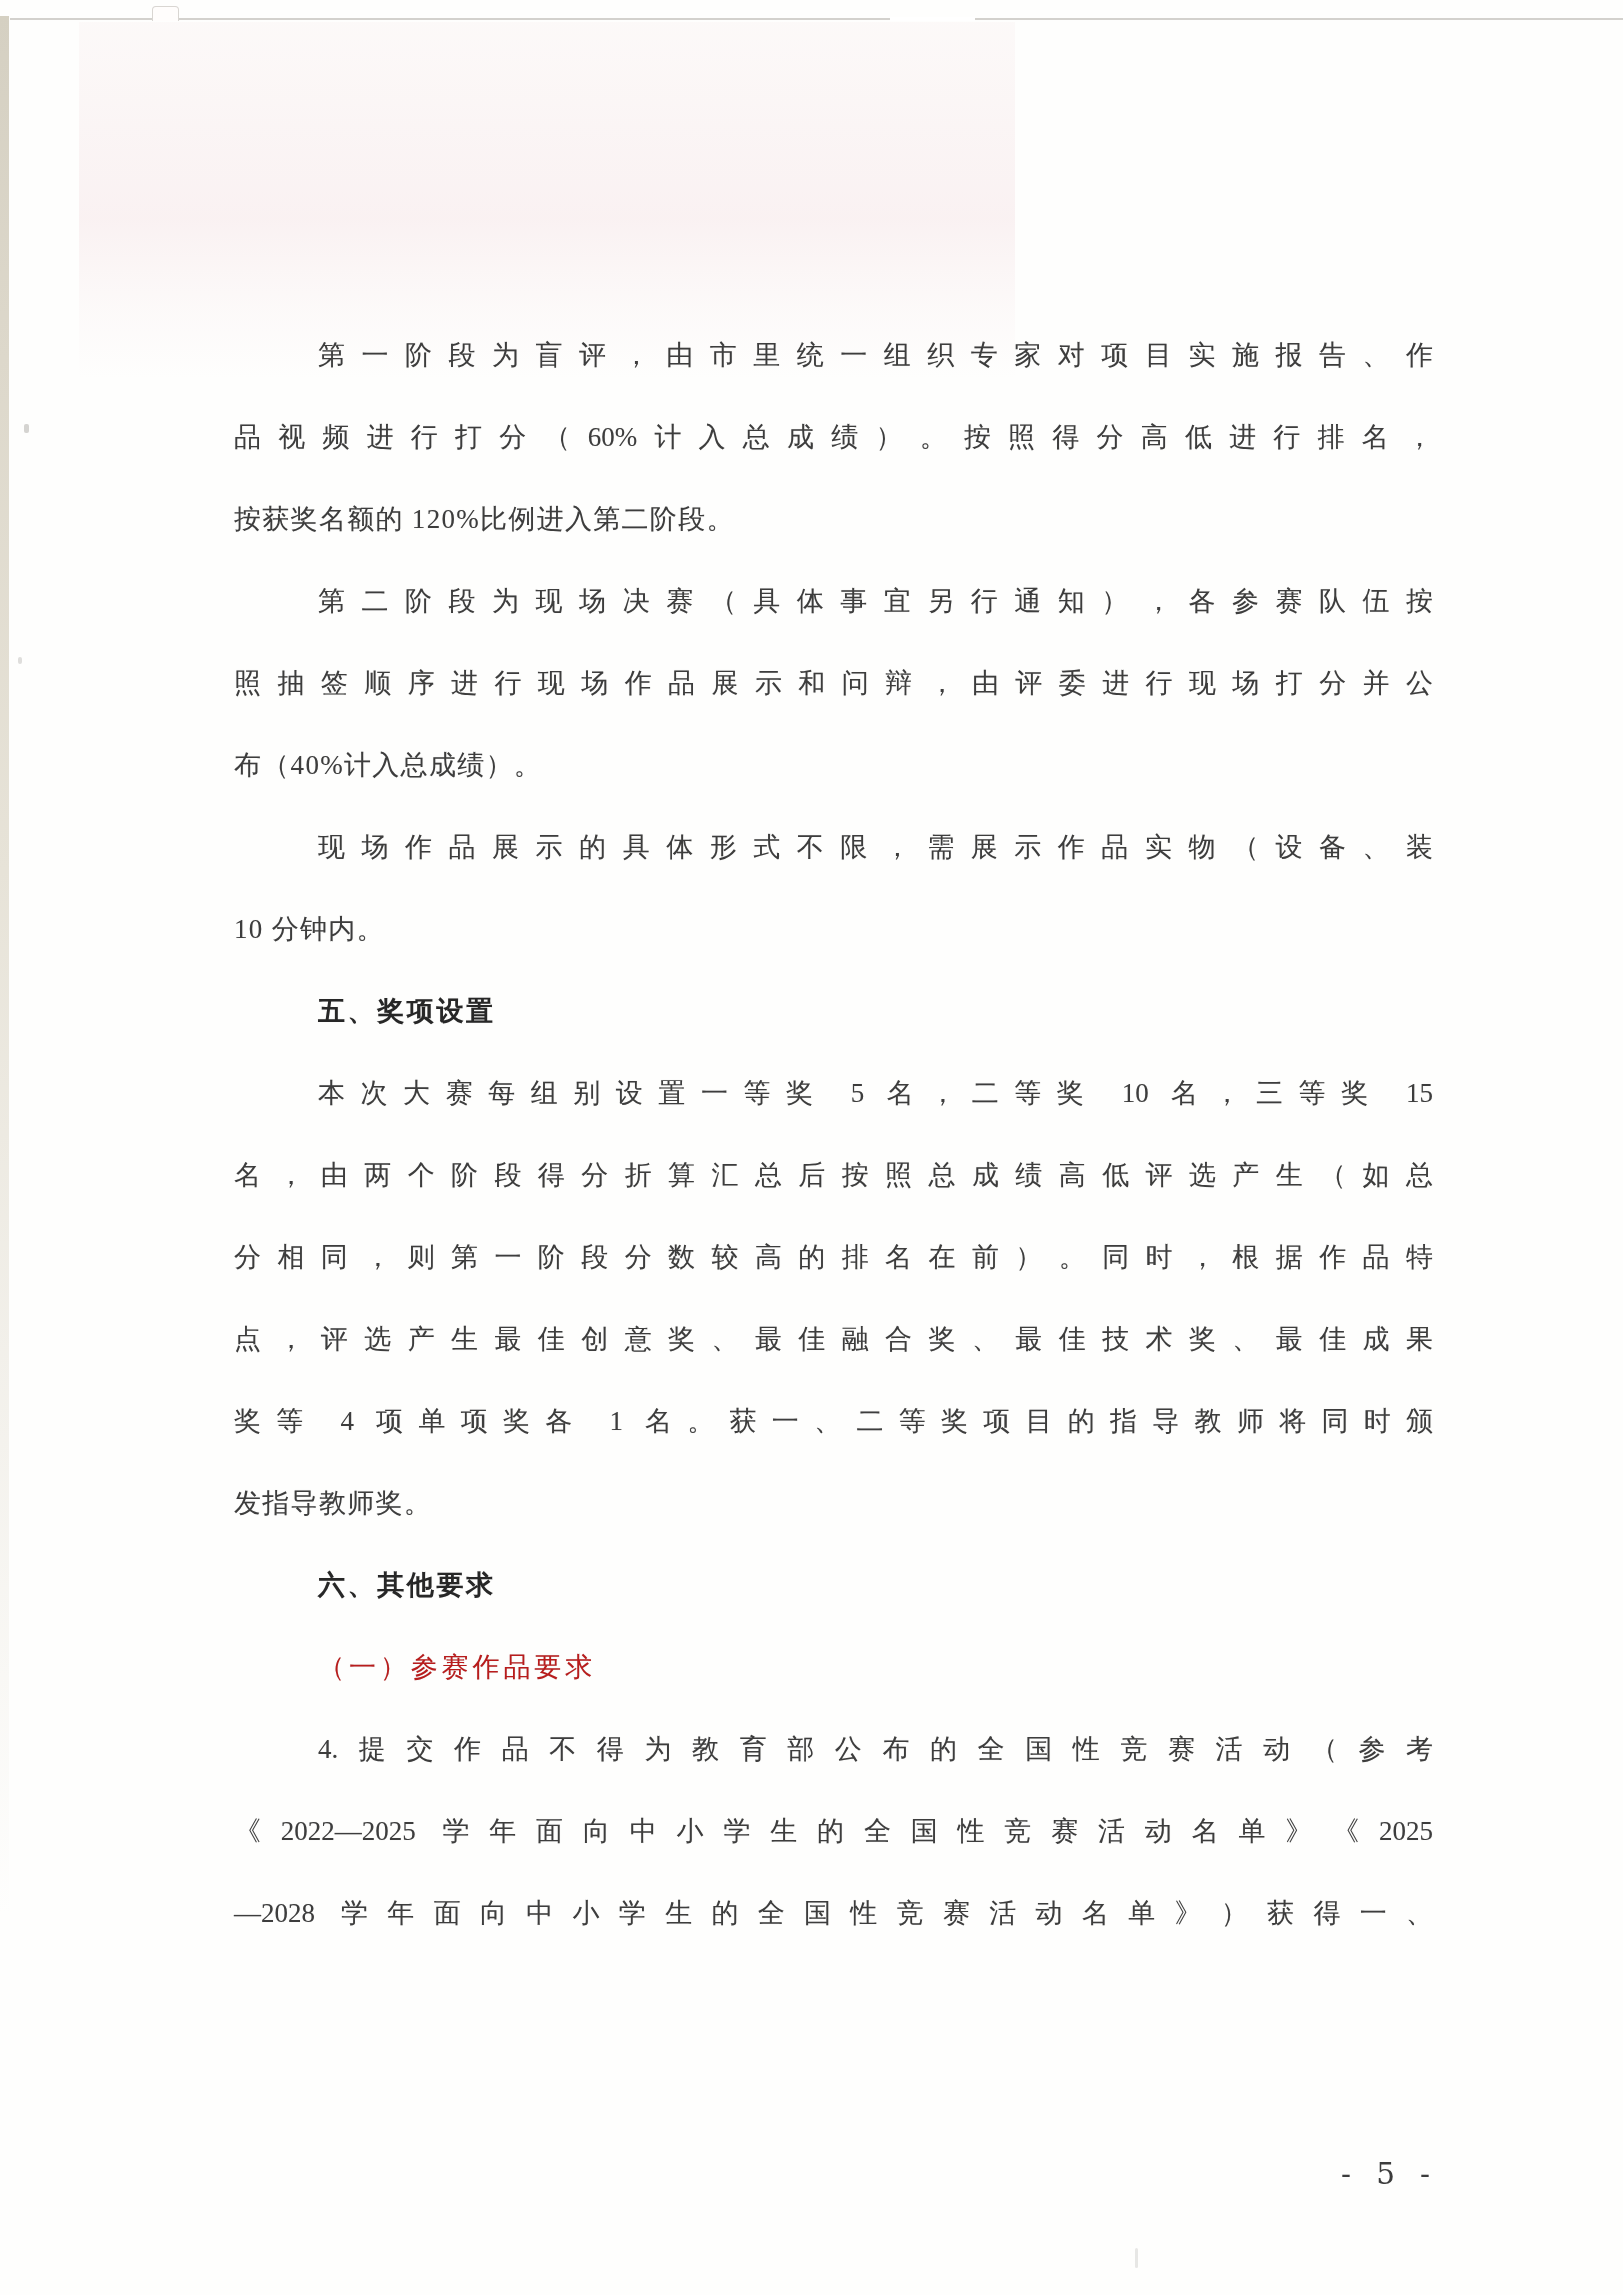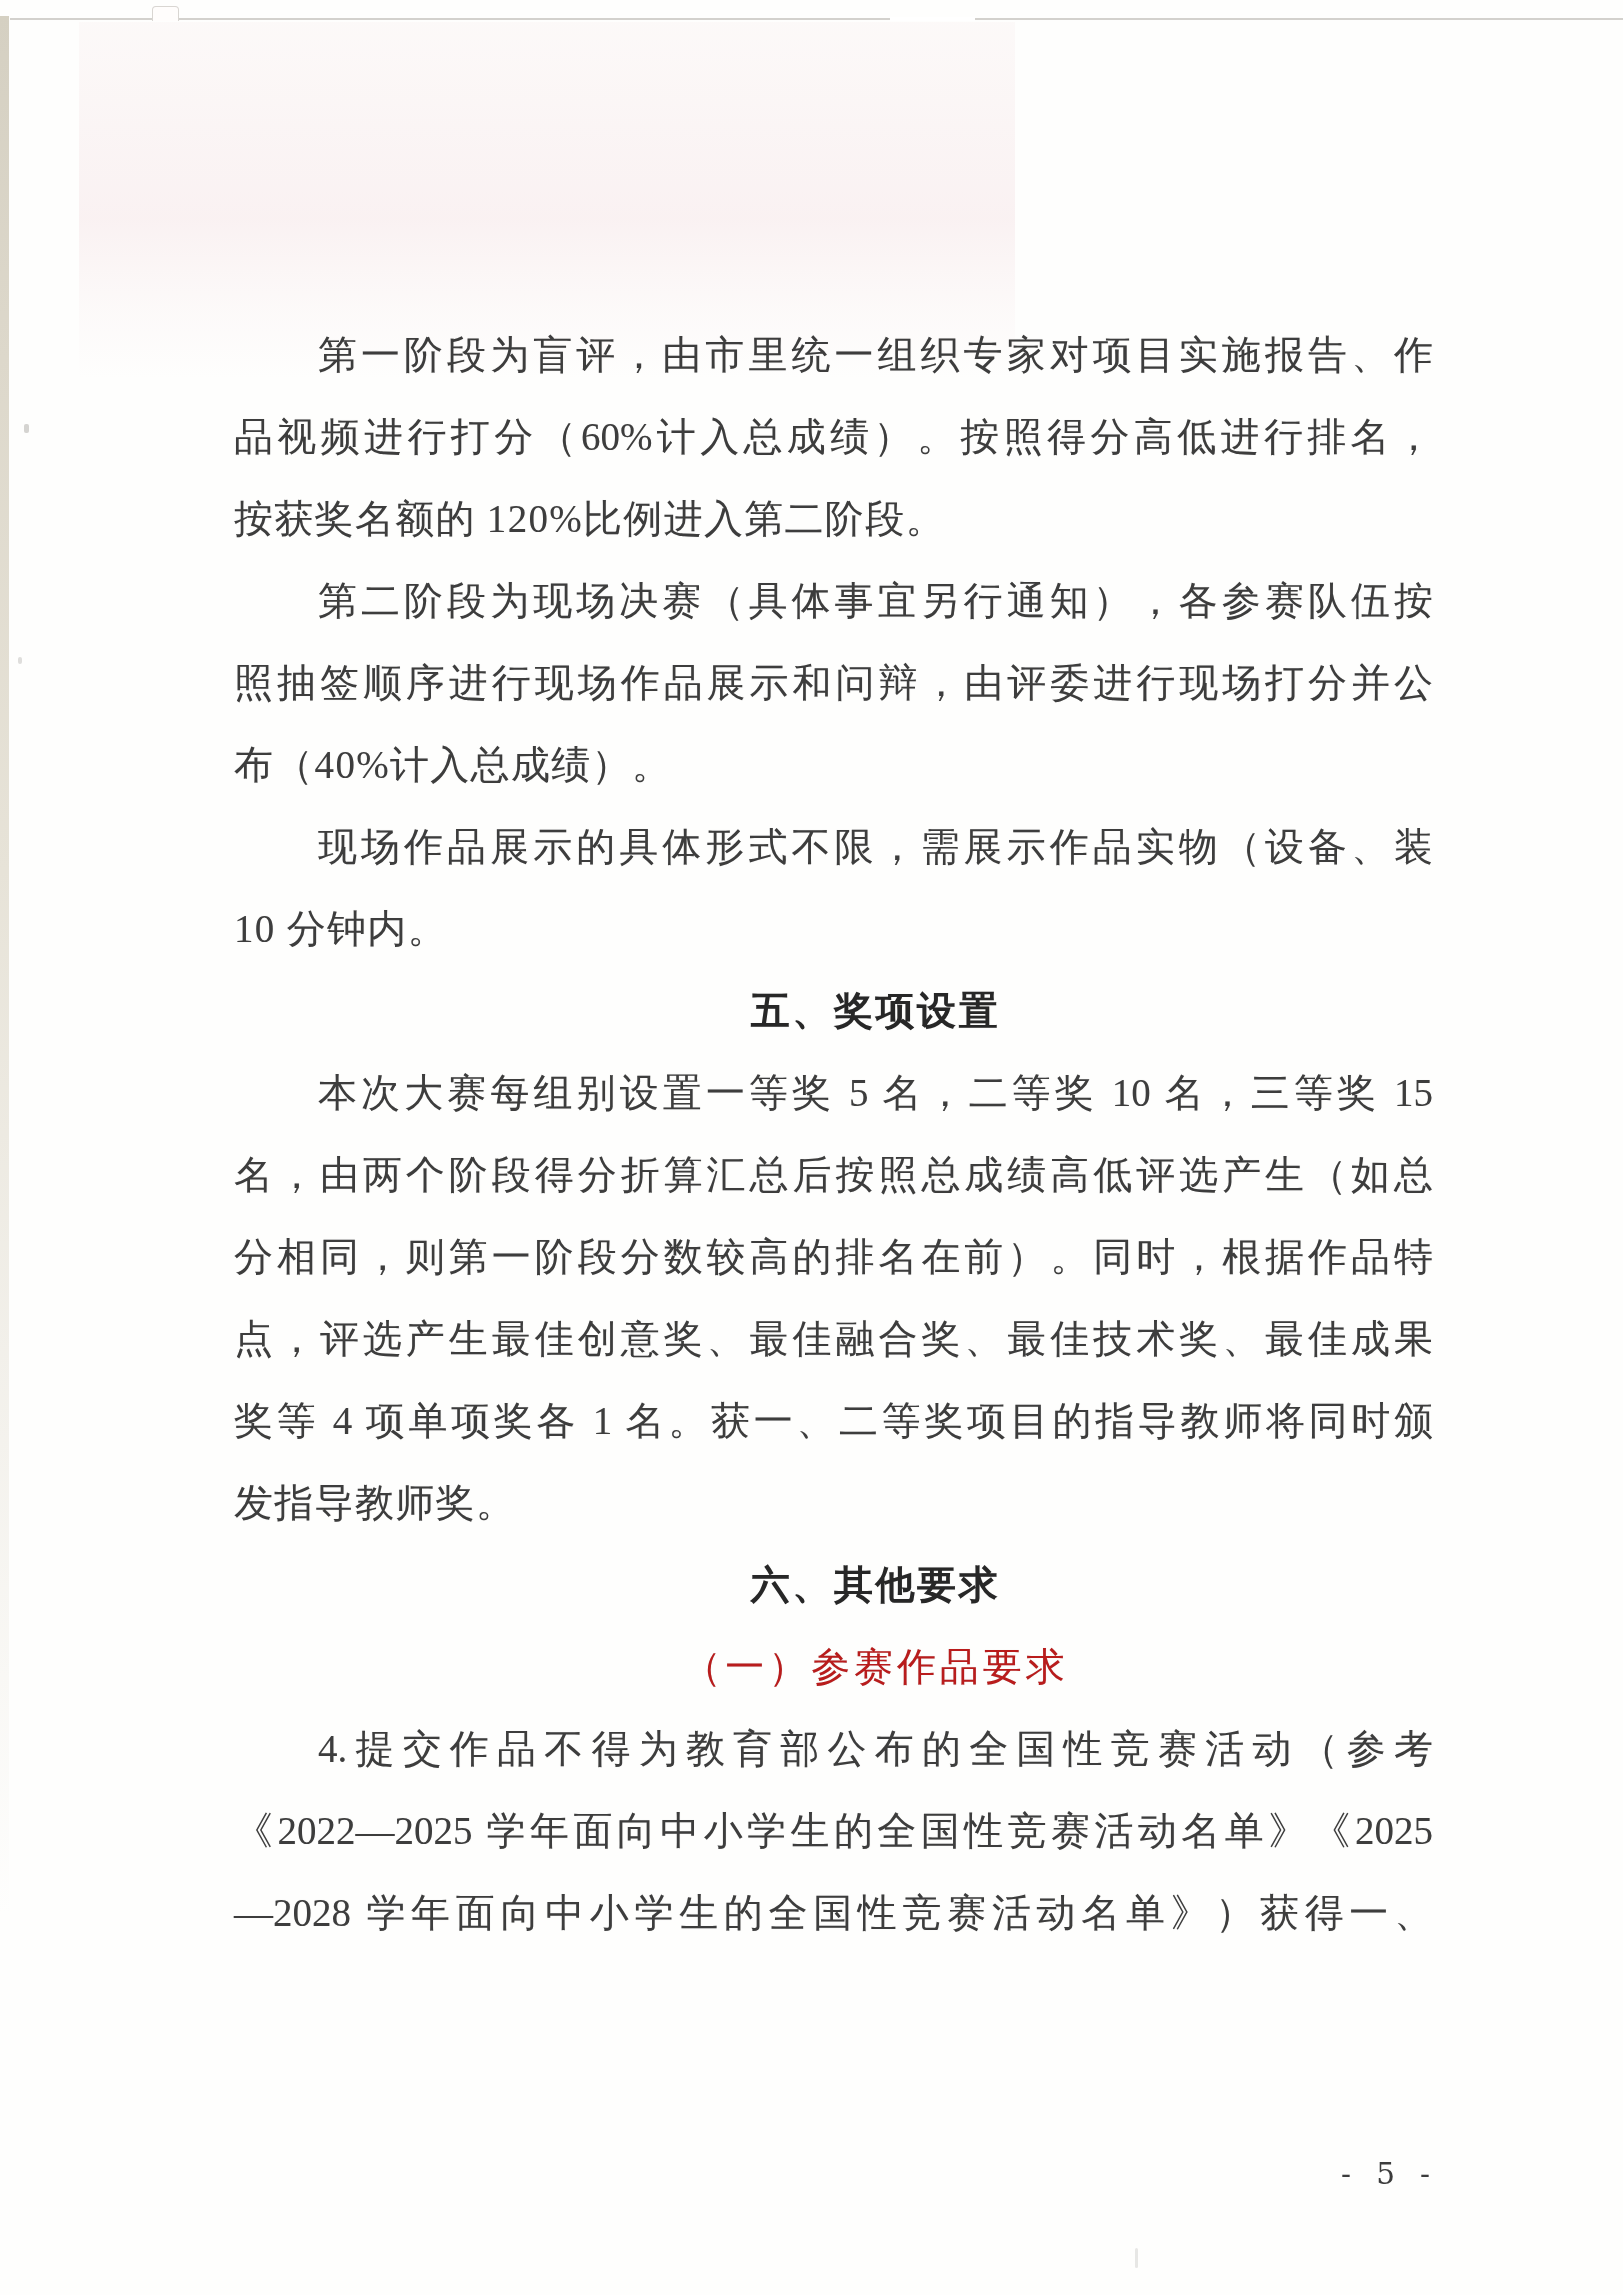--- a/index.html
+++ b/index.html
@@ -47,26 +47,26 @@
   .speck-3 { left: 1135px; top: 2248px; width: 2.6px; height: 19.6px; opacity: .55; }
   
   .textblock {
     position: absolute; left: 234px; top: 314px; width: 1199px;
     color: #3d3d3d;
     text-shadow: 0 0 0.7px rgba(70,70,70,0.25);
   }
   .ln {
     box-sizing: border-box;
     height: 82px; line-height: 82px;
-    font-size: 39px;
+    font-size: 27px;
     letter-spacing: 1.3px;
     text-align: left;
   }
   .justify { text-align: justify; text-align-last: justify; letter-spacing: 0; }
-  .indent { padding-left: 84px; text-align: center; }
+  .indent { padding-left: 84px; }
   .heading {
     font-family: "Liberation Sans", "DejaVu Sans", sans-serif;
     font-weight: 700;
     color: #272727;
     letter-spacing: 2.6px;
   }
   .subheading { color: #b91c1c; letter-spacing: 3.9px; }
   .pagenum {
     position: absolute; left: 1341px; top: 2155px;
     font-size: 29.5px; line-height: 39px;

